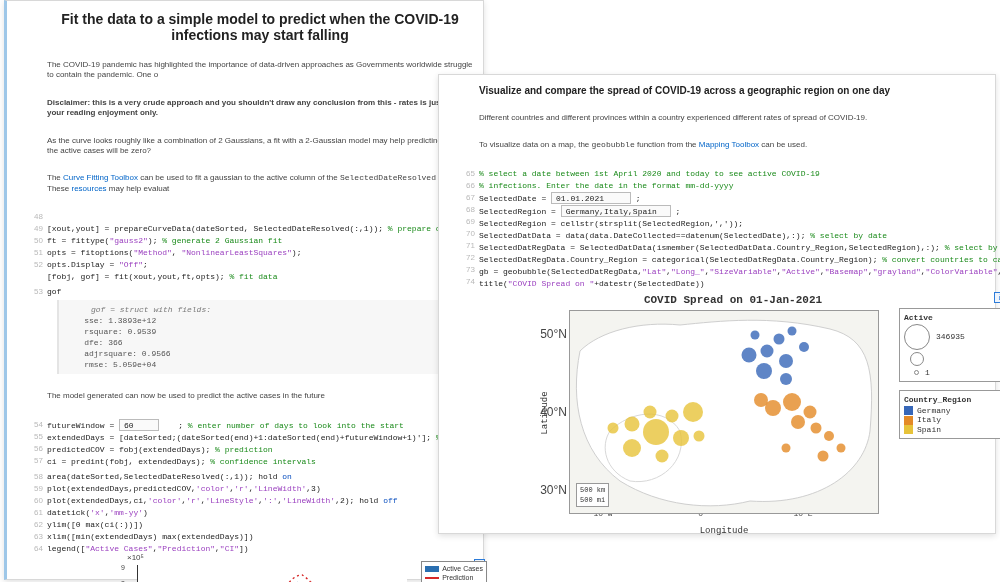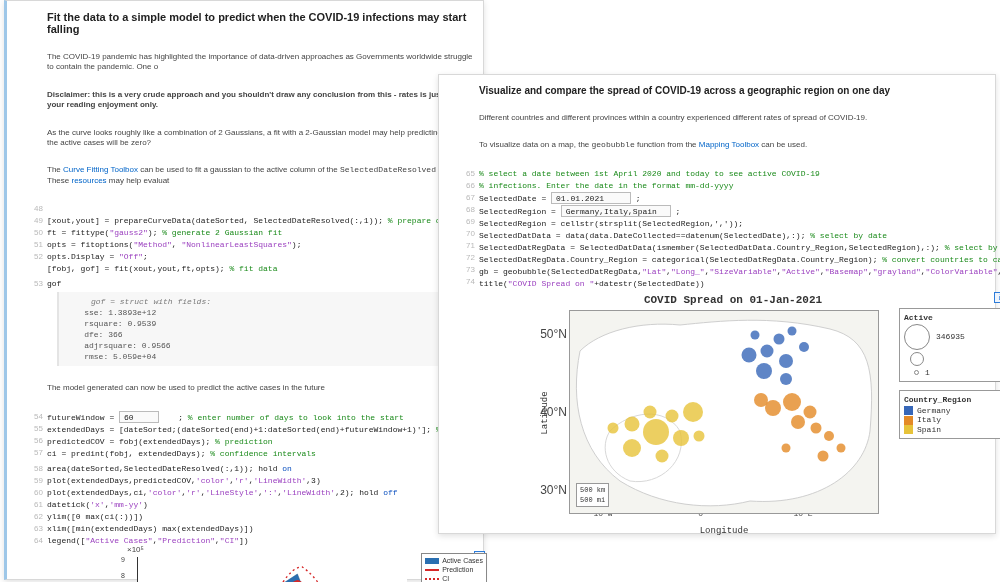--- a/index.html
+++ b/index.html
@@ -19,21 +19,21 @@
     box-shadow: 0 2px 6px rgba(0,0,0,0.12);
     padding: 8px 10px 10px 10px;
   }
   .nb-left {
     left: 4px; top: 0px; width: 480px; height: 580px;
     border-left: 3px solid #9ec7e8;
   }
   .nb-right {
     left: 438px; top: 74px; width: 558px; height: 460px;
   }
-  h1.sec-title { font-size: 11px; font-weight: bold; margin: 2px 0 4px 0; color: #222;}
+  h1.sec-title { font-size: 14px; font-weight: bold; margin: 2px 0 4px 0; color: #222; text-align: center;}
   h1.sec-title-lg { font-size: 10px; font-weight: bold; margin: 2px 0 6px 0; color: #222;}
   .para { font-size: 8px; color: #444; margin: 17px 0; line-height: 1.3; }
   .para .link { color: #0064c8; }
   .para .mono-inline { font-family: "Courier New", monospace; }
   .code-block { position: relative; margin: 3px 0 2px 0; }
   .gutter { position: absolute; left: -30px; top: 0; width: 26px; text-align: right; color: #b9b9b9; font-size: 8px; line-height: 12px; font-family: Arial;}
   .gut-r { position: absolute; left: -30px; top: 0; width: 26px; text-align: right; color: #b9b9b9; font-size: 8px; line-height: 12px; font-family: Arial;}
   .code {
     font-family: "Courier New", monospace;
     font-size: 8px; line-height: 12px;

